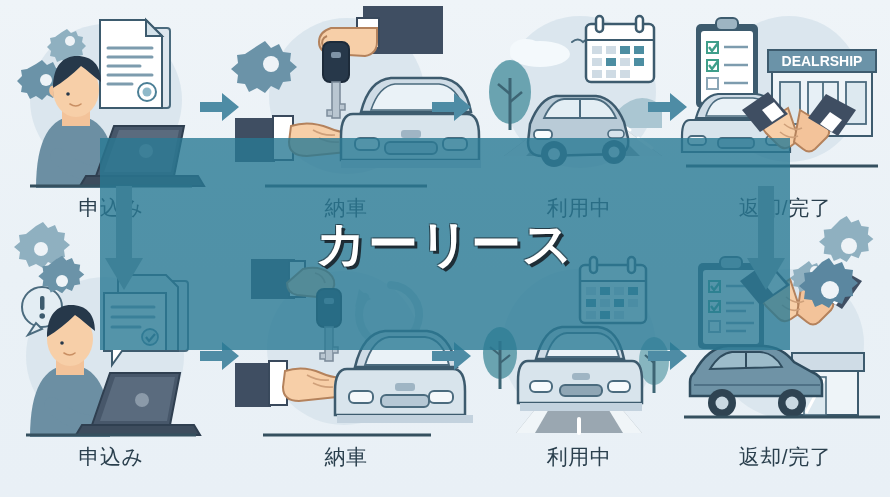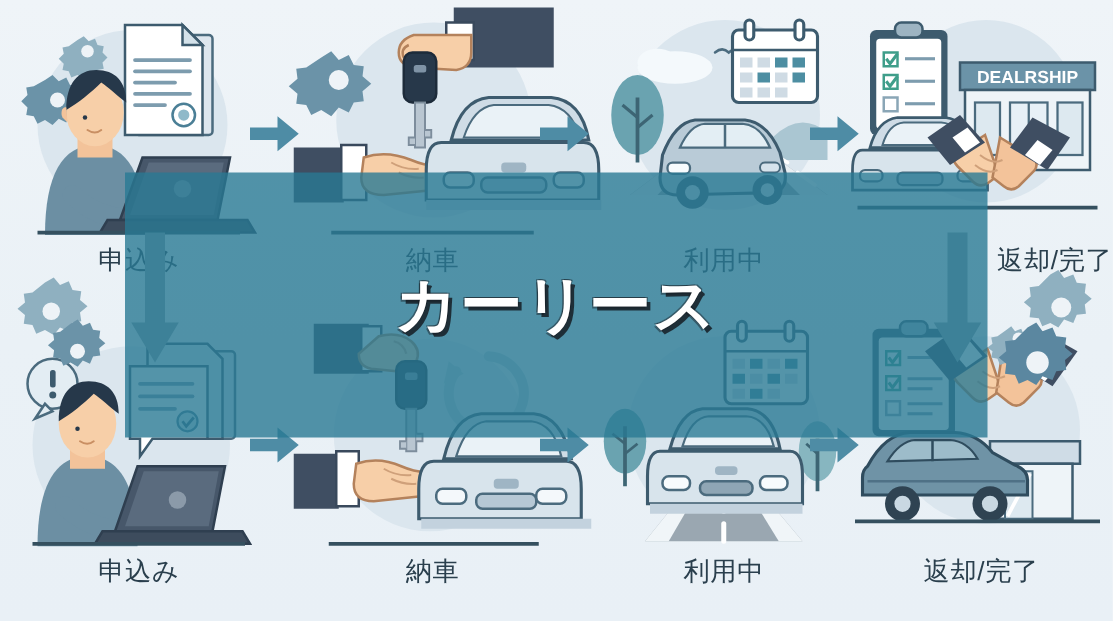--- a/index.html
+++ b/index.html
@@ -271,21 +271,21 @@
       </div>
       <div class="caption">利用中</div>
     </div>
 
     <div class="arrow-right" style="left:648px;">
       <svg viewBox="0 0 40 30" width="40" height="30">
         <path d="M0 10 h22 v-9 l17 14 -17 14 v-9 h-22z" fill="#4e8ca5"></path>
       </svg>
     </div>
 
-    <div class="panel" style="left:680px; width:210px;align-items:flex-end;">
+    <div class="panel" style="left:680px; width:210px;">
       <div class="scene">
         <div class="blob" style="left:36px; top:10px; width:146px; height:146px;"></div>
         <svg viewBox="0 0 210 182" width="210" height="182" style="position:absolute;left:0;top:0;">
 
           <g>
             <rect x="88" y="44" width="108" height="22" fill="#6b93a8" stroke="#3d5b6e" stroke-width="2"></rect>
             <text x="142" y="60" font-family="Liberation Sans, sans-serif" font-size="14" font-weight="700" fill="#ffffff" text-anchor="middle">DEALRSHIP</text>
             <rect x="92" y="66" width="100" height="64" fill="#eef4f8" stroke="#3d5b6e" stroke-width="2"></rect>
             <rect x="100" y="76" width="20" height="42" fill="#dde9f0" stroke="#4b6b7e" stroke-width="1.8"></rect>
             <rect x="128" y="76" width="30" height="46" fill="#e7f0f6" stroke="#4b6b7e" stroke-width="1.8"></rect>

